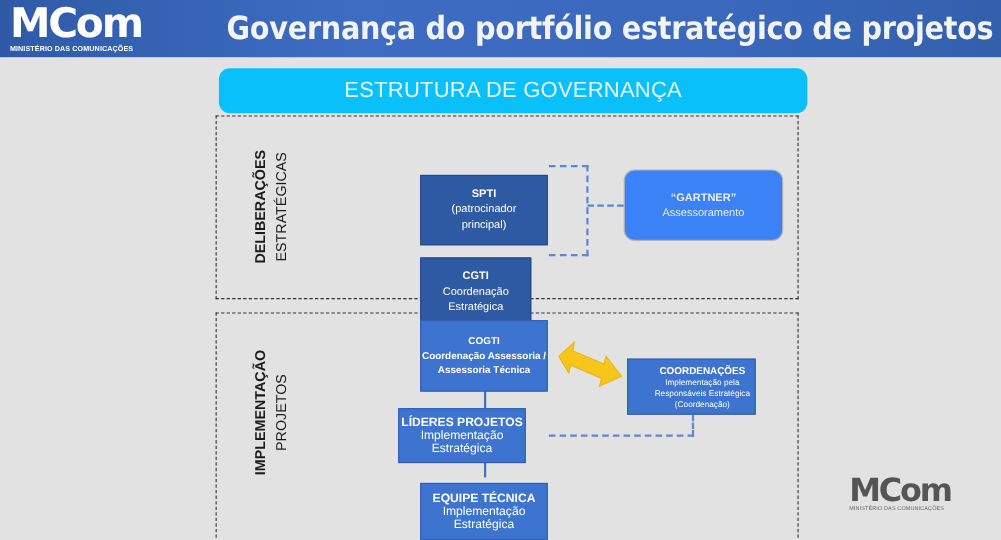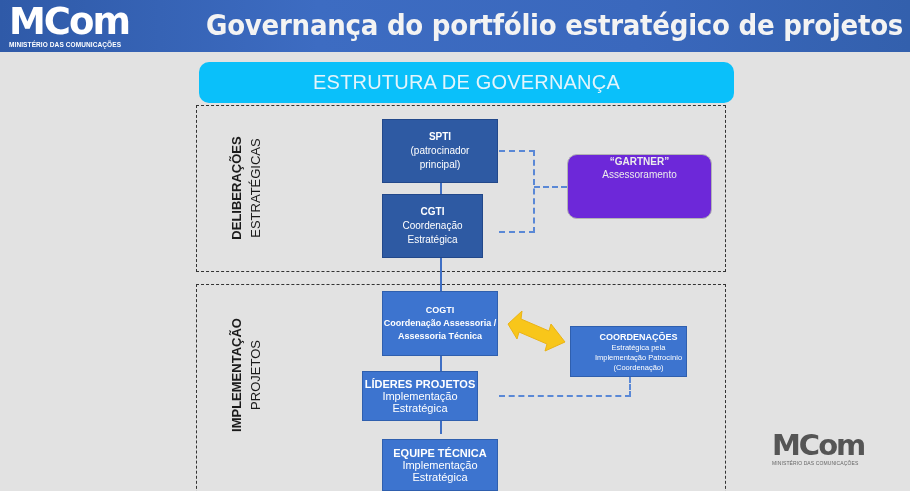--- a/index.html
+++ b/index.html
@@ -39,27 +39,27 @@
     text-align: center; line-height: 19px; white-space: nowrap;
     transform: translate(-50%, -50%) rotate(-90deg);
   }
   .vlabel .l2 { font-weight: normal; }
   .box {
     position: absolute; box-sizing: border-box; color: #fff;
     display: flex; flex-direction: column; align-items: center; justify-content: center;
     text-align: center; font-size: 10px; line-height: 14px;
   }
   .box .h { font-weight: bold; }
-  .dark { background: #2e5aa3; border: 1px solid #22488a; }
+  .dark { background: #2e5aa3; border: 1px solid #22488a; margin-top: 40px; }
   .mid { background: #3d74cf; border: 1px solid #2f5fae; }
   .gartner {
     position: absolute; left: 567px; top: 154px; width: 145px; height: 65px;
-    background: #6d28d9; border: 1px solid #b3b3b3; border-radius: 10px; box-sizing: border-box;
+    background: #3b82f6; border: 1px solid #b3b3b3; border-radius: 10px; box-sizing: border-box;
     color: #ececec; font-size: 10px; display: flex; flex-direction: column;
-    align-items: center; line-height: 13px;
+    align-items: center; justify-content: center; line-height: 13px;
   }
   .gartner .h { font-weight: bold; }
   .vline { position: absolute; width: 2px; background: #3f6fc4; }
   .dash { position: absolute; border-color: #5a88d6; border-style: dashed; border-width: 0; }
   .logo2 { position: absolute; left: 772px; top: 431px; color: #555; }
   .logo2 .brand {
     font-size: 29px; font-weight: bold; letter-spacing: -2px; line-height: 28px;
     font-family: "DejaVu Sans", sans-serif;
   }
   .logo2 .sub { font-size: 5px; letter-spacing: 0.1px; margin-top: 1px; color: #666; }
@@ -129,22 +129,22 @@
 </div>
 
 <div class="box mid" style="left:382px; top:439px; width:116px; height:52px; font-size:11px; line-height:12px;">
   <div class="h">EQUIPE TÉCNICA</div>
   <div>Implementação</div>
   <div>Estratégica</div>
 </div>
 
 <div class="box mid" style="left:570px; top:326px; width:117px; height:51px; font-size:7.5px; line-height:10px;padding-left:20px;">
   <div class="h" style="font-size:9px; line-height:12px;">COORDENAÇÕES</div>
-  <div>Estratégica pela</div>
-  <div>Implementação Patrocínio</div>
+  <div>Implementação pela</div>
+  <div>Responsáveis Estratégica</div>
   <div>(Coordenação)</div>
 </div>
 
 <svg style="position:absolute; left:505px; top:308px;" width="64" height="50" viewBox="0 0 64 50">
   <polygon points="3,16 17,3 16,11 44,23 46,16 60,34 40,43 42,36 14,24 12,31" fill="#f8c61a" stroke="#eab316" stroke-width="1"></polygon>
 </svg>
 
 <div class="logo2">
   <div class="brand">MCom</div>
   <div class="sub">MINISTÉRIO DAS COMUNICAÇÕES</div>

